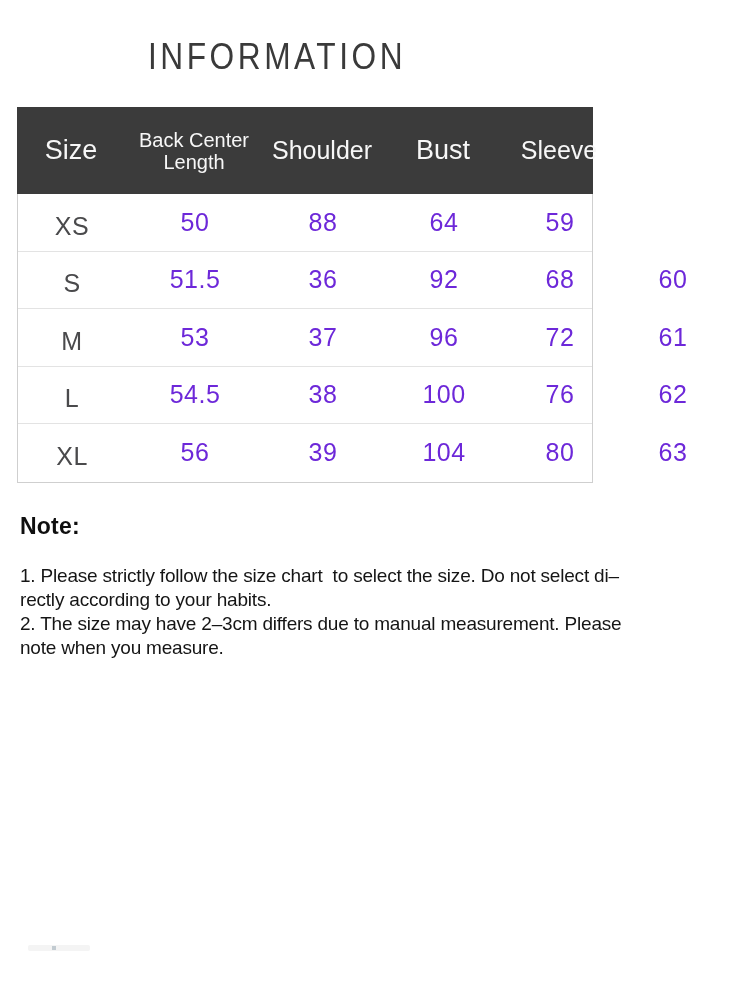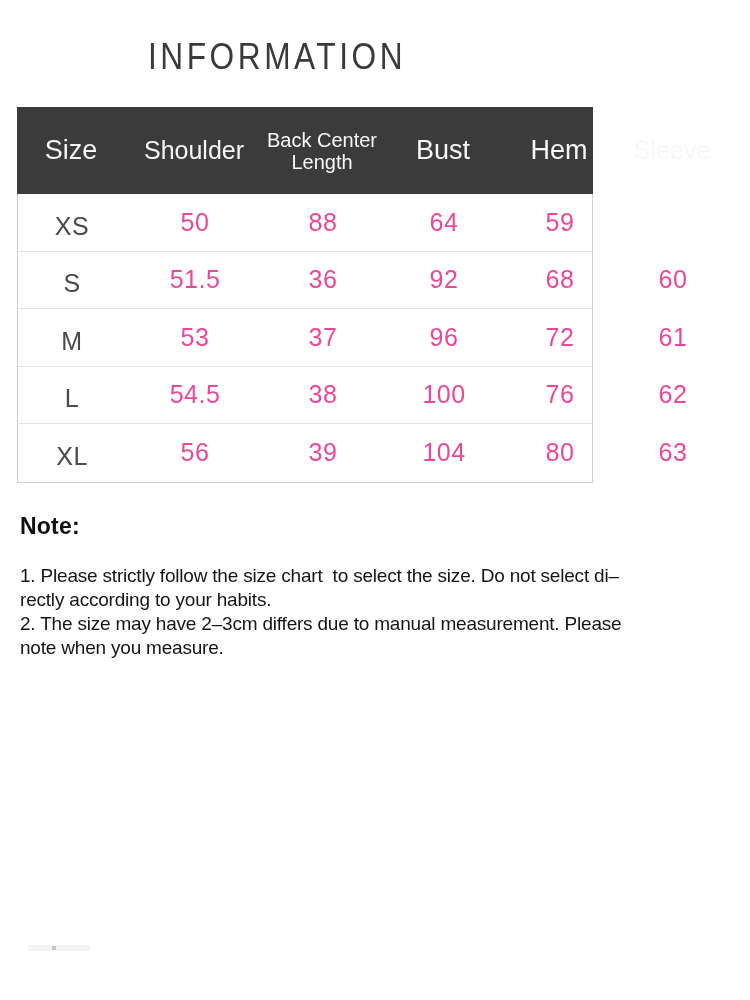--- a/index.html
+++ b/index.html
@@ -59,21 +59,21 @@
     grid-template-columns: 108px 138px 118px 124px 108px 118px;
     height: 57.5px;
     border-bottom: 1px solid #e3e3e3;
   }
   .trow:last-child { border-bottom: none; }
   .td {
     display: flex;
     align-items: center;
     justify-content: center;
     font-size: 25px;
-    color: #ec4899;
+    color: #6d28d9;
     letter-spacing: 0.5px;
   }
   .td.size-col { color: #4a4a4c; margin-top: 8px; }
 
   
   .note-heading {
     position: absolute;
     left: 20px;
     top: 513px;
     font-size: 23px;
@@ -113,25 +113,24 @@
   }
 </style>
 </head>
 <body>
 
 <div class="page-title">INFORMATION</div>
 
 <div class="size-table">
   <div class="thead">
     <div class="th col-0">Size</div>
-    <div class="th col-2">Shoulder</div>
     <div class="th col-1">Back Center
 Length</div>
+    <div class="th col-2">Shoulder</div>
     <div class="th col-3">Bust</div>
-    <div class="th col-4">Hem</div>
     <div class="th col-5">Sleeve</div>
   </div>
 
   <div class="trow">
     <div class="td size-col">XS</div>
     <div class="td">50</div>
     <div class="td">88</div>
     <div class="td">64</div>
     <div class="td">59</div>
   </div>

